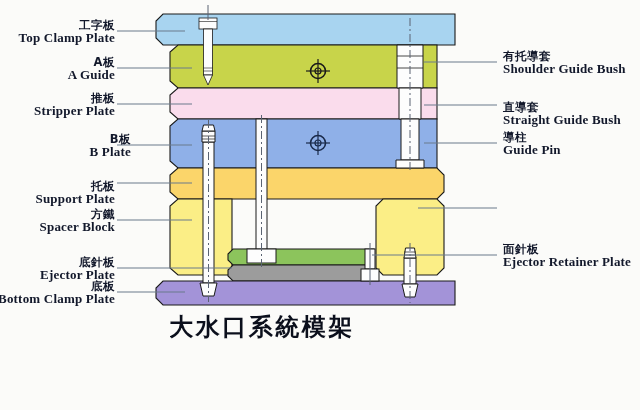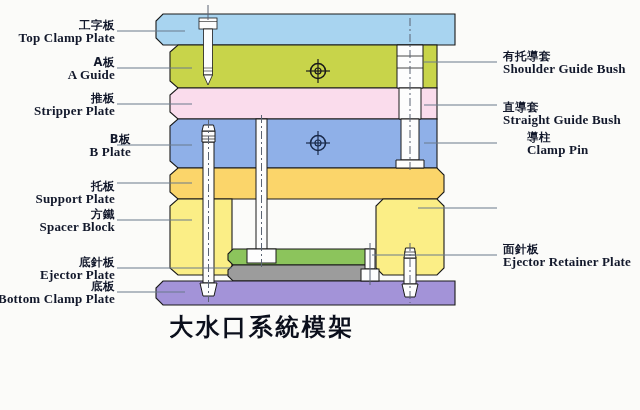--- a/index.html
+++ b/index.html
@@ -249,23 +249,23 @@
   </div>
 
   <div class="lbl left" style="right:525px; top:280px;">
     <span class="cn">底板</span>
     <span class="en">Bottom Clamp Plate</span>
   </div>
   <div class="lbl right" style="left:503px; top:93px;margin-top:8px;">
     <span class="cn">直導套</span>
     <span class="en">Straight Guide Bush</span>
   </div>
-  <div class="lbl right" style="left:503px; top:131px;margin-left:24px;">
+  <div class="lbl right" style="left:503px; top:131px;">
     <span class="cn">導柱</span>
-    <span class="en">Clamp Pin</span>
+    <span class="en">Guide Pin</span>
   </div>
   <div class="lbl right" style="left:503px; top:243px;">
     <span class="cn">面針板</span>
     <span class="en">Ejector Retainer Plate</span>
   </div>
 
   <div id="title">
     <div class="t-cn">大水口系統模架</div>
   </div>
 

